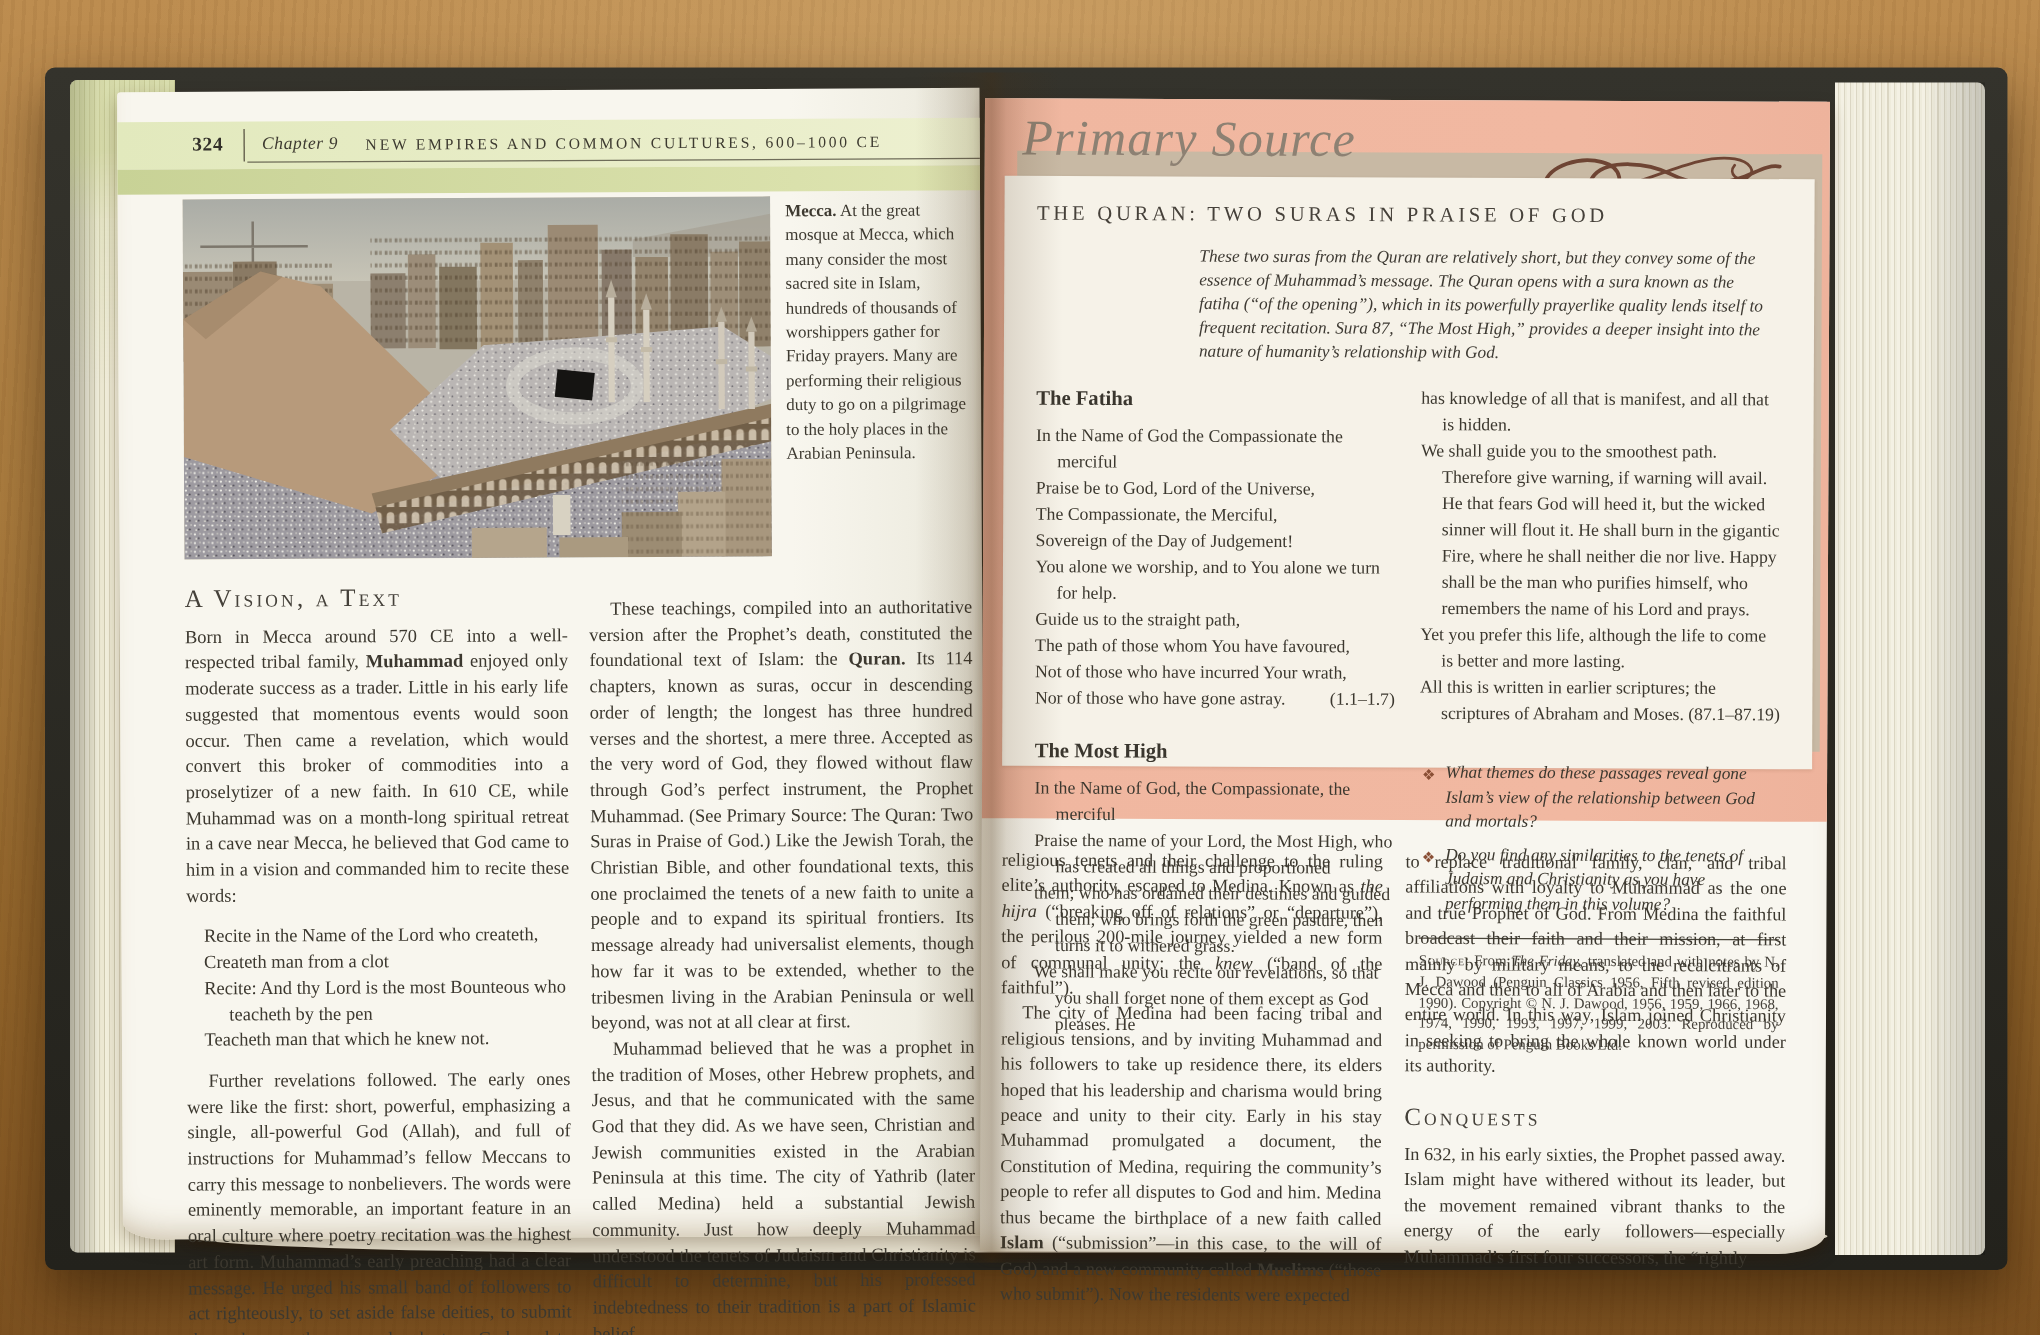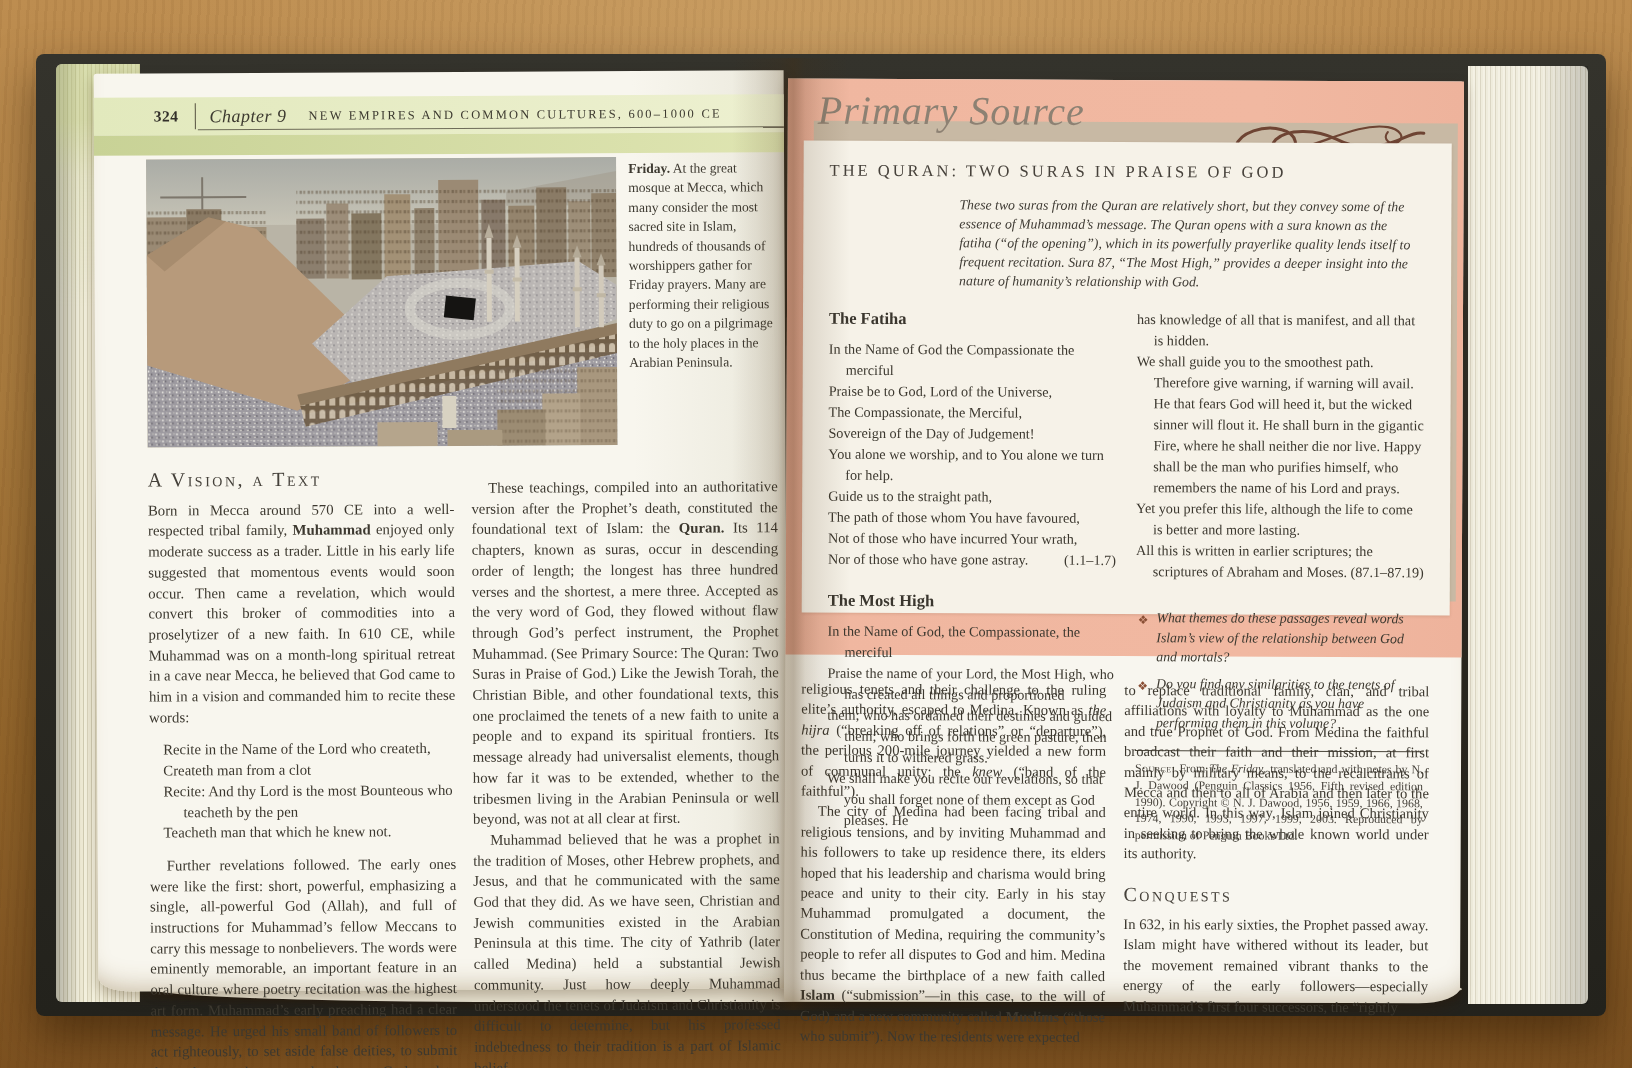--- a/index.html
+++ b/index.html
@@ -39,21 +39,21 @@
   .gutter{position:absolute;left:732px;top:58px;width:118px;bottom:58px;pointer-events:none;
     background:linear-gradient(90deg,transparent,rgba(70,45,15,.16) 40%,rgba(70,45,15,.30) 52%,rgba(70,45,15,.14) 62%,transparent);}
 
   
   .lp-band1{position:absolute;left:0;top:24px;right:0;height:38px;
     background:linear-gradient(90deg,#e2e9bd,#edf0d0);display:flex;align-items:center;padding-left:60px;box-sizing:border-box;}
   .lp-band2{position:absolute;left:0;top:62px;right:0;height:20px;
     background:linear-gradient(90deg,#c8d296,#dfe5b2);}
   .lp-num{font-weight:bold;font-size:15.5px;letter-spacing:.5px;color:#33302a;}
   .lp-div{width:1px;height:26px;background:#55503f;margin:0 14px 0 16px;}
-  .lp-chap{font-style:italic;font-size:18px;letter-spacing:.5px;color:#3d3a30;}
+  .lp-chap{font-style:italic;font-size:14px;letter-spacing:.5px;color:#3d3a30;}
   .lp-title{margin-left:22px;font-size:12.5px;letter-spacing:2.2px;color:#3d3a30;}
   .lp-rule{position:absolute;left:104px;right:0;bottom:5px;height:1px;background:rgba(70,66,52,.75);}
 
   .photo{position:absolute;left:52px;top:86px;width:470px;height:288px;background:#b9b4a6;overflow:hidden;}
   .photo svg{display:block;}
   .caption{position:absolute;left:534px;top:88px;width:152px;font-size:13.6px;line-height:19.4px;color:#3e3a31;}
 
   .lp-cols{position:absolute;left:52px;top:392px;right:8px;display:flex;gap:17px;}
   .lp-cols .col{flex:1;font-size:14.8px;line-height:20.7px;}
   .col2pad{padding-top:14px;}
@@ -192,21 +192,21 @@
           <rect x="430" y="210" width="40" height="78" fill="#a8977e"></rect>
           <rect x="395" y="236" width="38" height="52" fill="#b3a38a"></rect>
           <rect x="350" y="252" width="48" height="36" fill="#9c8c73"></rect>
           <rect x="350" y="210" width="120" height="78" fill="url(#win)" opacity=".7"></rect>
           <rect x="295" y="238" width="14" height="32" fill="#d8d2c2"></rect>
           <rect x="230" y="264" width="60" height="24" fill="#b5a58c"></rect>
           <rect x="300" y="272" width="55" height="16" fill="#aa9a80"></rect>
         </g>
       </svg>
     </div>
-    <div class="caption"><b>Friday.</b> At the great mosque at Mecca, which many consider the most sacred site in Islam, hundreds of thousands of worshippers gather for Friday prayers. Many are performing their religious duty to go on a pilgrimage to the holy places in the Arabian Peninsula.</div>
+    <div class="caption"><b>Mecca.</b> At the great mosque at Mecca, which many consider the most sacred site in Islam, hundreds of thousands of worshippers gather for Friday prayers. Many are performing their religious duty to go on a pilgrimage to the holy places in the Arabian Peninsula.</div>
 
     <div class="lp-cols">
       <div class="col">
         <h3 class="sec-head">A Vision, a Text</h3>
         <p class="just">Born in Mecca around 570 CE into a well-respected tribal family, <b>Muhammad</b> enjoyed only moderate success as a trader. Little in his early life suggested that momentous events would soon occur. Then came a revelation, which would convert this broker of commodities into a proselytizer of a new faith. In 610 CE, while Muhammad was on a month-long spiritual retreat in a cave near Mecca, he believed that God came to him in a vision and commanded him to recite these words:</p>
         <div class="poem">
 
         <div class="poem-line">Recite in the Name of the Lord who createth,</div>
             <div class="poem-line">Createth man from a clot</div>
             <div class="poem-line">Recite: And thy Lord is the most Bounteous who teacheth by the pen</div>
@@ -266,21 +266,21 @@
             <div class="poem-line">has knowledge of all that is manifest, and all that is hidden.</div>
                 <div class="poem-line">We shall guide you to the smoothest path. Therefore give warning, if warning will avail. He that fears God will heed it, but the wicked sinner will flout it. He shall burn in the gigantic Fire, where he shall neither die nor live. Happy shall be the man who purifies himself, who remembers the name of his Lord and prays.</div>
                 <div class="poem-line">Yet you prefer this life, although the life to come is better and more lasting.</div>
                 <div class="poem-line">All this is written in earlier scriptures; the scriptures of Abraham and Moses.</div>
               </div>
             <div class="ref">(87.1–87.19)</div>
             <div class="qs">
 
                 <div class="q-item">
                   <span class="q-mark">❖</span>
-                  <span class="q-text">What themes do these passages reveal words Islam’s view of the relationship between God and mortals?</span>
+                  <span class="q-text">What themes do these passages reveal gone Islam’s view of the relationship between God and mortals?</span>
                 </div>
 
                 <div class="q-item">
                   <span class="q-mark">❖</span>
                   <span class="q-text">Do you find any similarities to the tenets of Judaism and Christianity as you have performing them in this volume?</span>
                 </div>
               </div>
             <div class="src-rule"></div>
             <p class="src"><span class="src-label">Source:</span> <span>From <i>The Friday</i>, translated and with notes by N. J. Dawood (Penguin Classics 1956, Fifth revised edition 1990). Copyright © N. J. Dawood, 1956, 1959, 1966, 1968, 1974, 1990, 1993, 1997, 1999, 2003. Reproduced by permission of Penguin Books Ltd.</span></p>
           </div>

